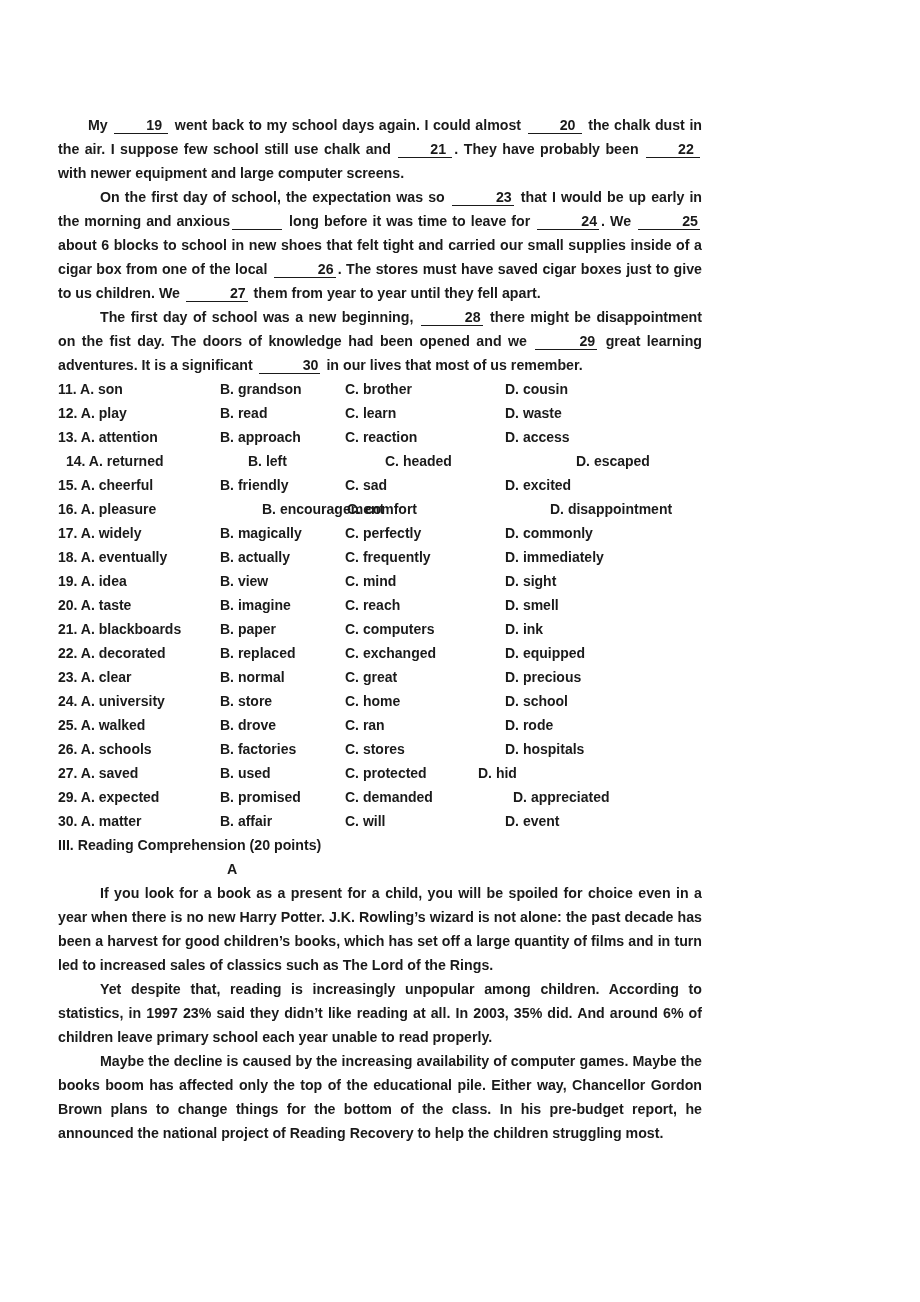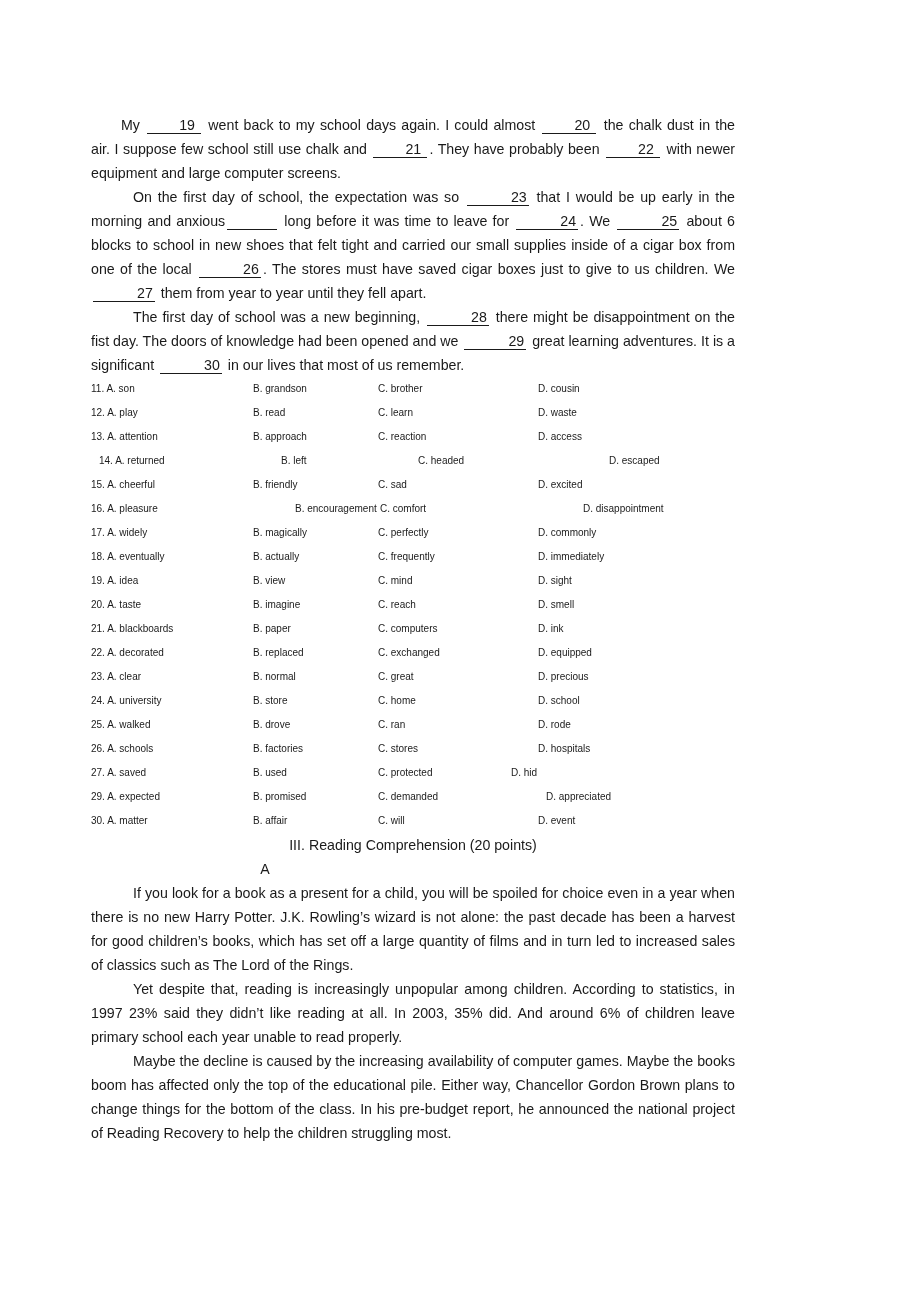--- a/index.html
+++ b/index.html
@@ -12,22 +12,23 @@
     height: 1302px;
     font-family: "Liberation Sans", sans-serif;
     color: #1a1a1a;
     -webkit-font-smoothing: antialiased;
   }
   .page {
     position: relative;
     width: 920px;
     height: 1084px;
     box-sizing: border-box;
-    padding: 113px 138px 0 91px;
+    padding: 113px 138px 0 58px;
     background: #ffffff;
+    font-weight: bold;
   }
   .content {
     width: 644px;
   }
   p.para {
     margin: 0;
     font-size: 14.2px;
     line-height: 24px;
     text-align: justify;
     text-justify: inter-word;
@@ -46,21 +47,21 @@
     margin: 0 2px;
     white-space: pre;
     vertical-align: baseline;
   }
   .blank.w-num { min-width: 50px; }
   .blank.w-short { min-width: 20px; }
 
   
   .options {
     margin-top: 0;
-    font-size: 10px;
+    font-size: 14px;
     line-height: 24px;
   }
   .opt-row {
     display: block;
     height: 24px;
     white-space: nowrap;
     position: relative;
   }
   .opt-row span.cell {
     position: absolute;
@@ -84,21 +85,21 @@
 
   .opt-row.row-27 .cell-d { left: 420px; }
   .opt-row.row-28 .cell-d { left: 408px; }
   .opt-row.row-29 .cell-d { left: 455px; }
   .opt-row.row-30 .cell-d { left: 447px; }
 
   .section-head {
     font-size: 14.2px;
     line-height: 24px;
     margin: 0;
-    text-align: center;
+    text-align: left;
   }
   .center-label {
     font-size: 14.2px;
     line-height: 24px;
     margin: 0;
     text-align: center;
     padding-right: 296px;
   }
 </style>
 </head>

